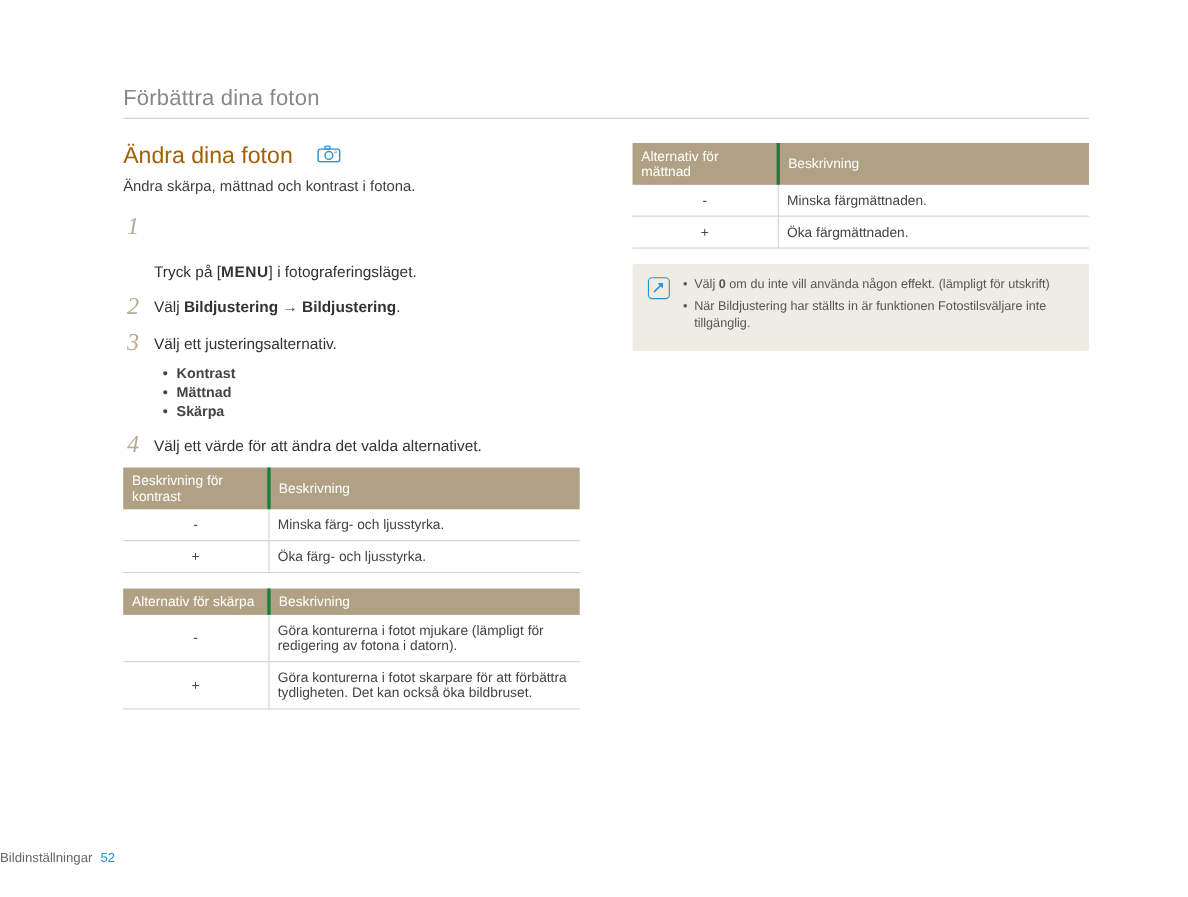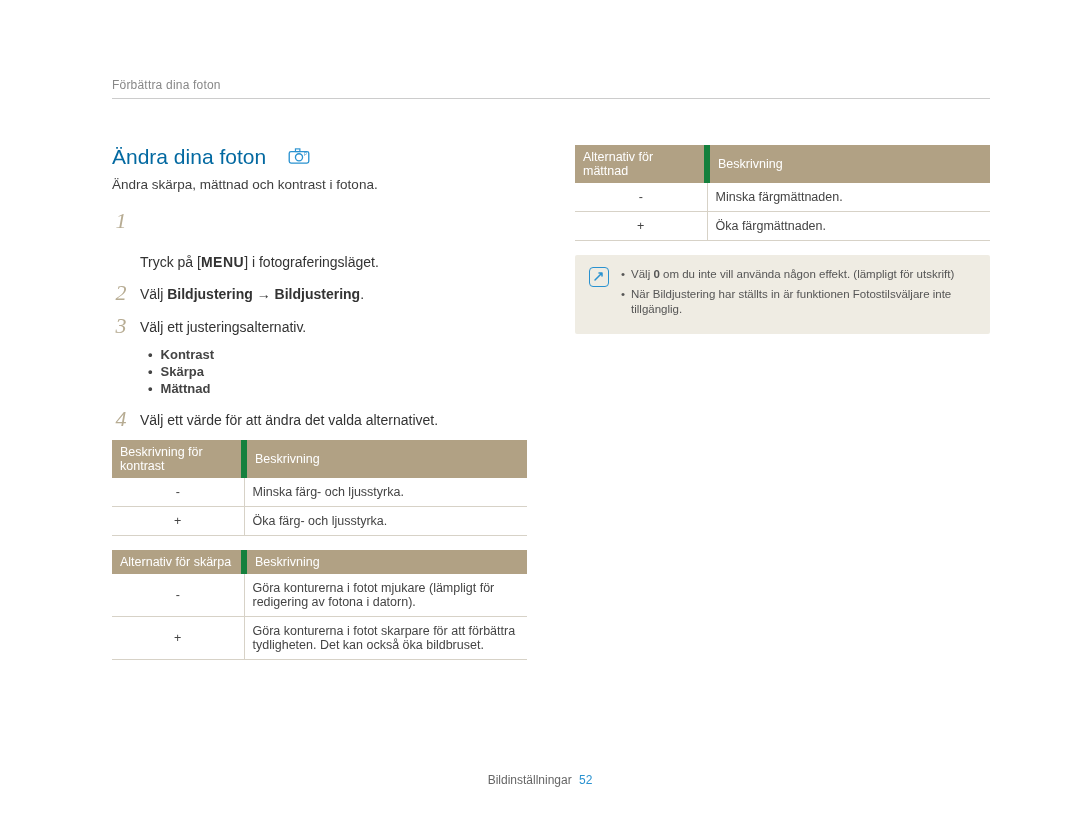--- a/index.html
+++ b/index.html
@@ -6,36 +6,36 @@
   body {
     width: 1080px;
     height: 815px;
     background: #ffffff;
     font-family: Arial, Helvetica, sans-serif;
     color: #333;
     position: relative;
     padding: 78px 90px 0 112px;
   }
   .top-heading {
-    font-size: 12px;
+    font-size: 20px;
     color: #888;
     font-weight: 300;
     letter-spacing: 0.2px;
     border-bottom: 1px solid #ccc;
     padding-bottom: 6px;
-    margin-bottom: 46px;
+    margin-bottom: 22px;
   }
   .columns {
     display: flex;
     gap: 48px;
   }
   .col { flex: 1; min-width: 0; }
   .section-title {
     font-size: 21px;
-    color: #0369a1;
+    color: #a16207;
     font-weight: 400;
     display: flex;
     align-items: center;
     gap: 22px;
     margin-bottom: 8px;
   }
   .camera-icon svg { width: 22px; height: 16px; }
   .intro {
     font-size: 13.5px;
     color: #404040;
@@ -78,21 +78,21 @@
     border-collapse: collapse;
     font-size: 12.5px;
     margin: 8px 0 14px 0;
   }
   table.opt th {
     background: #b1a184;
     color: #fff;
     font-weight: 400;
     text-align: left;
     padding: 5px 8px;
-    border-right: 6px solid #15803d;
+    border-right: 3px solid #15803d;
   }
   table.opt th:last-child { border-right: none; }
   table.opt td {
     padding: 7px 8px;
     border-bottom: 1px solid #d7d2c7;
     vertical-align: middle;
     color: #444;
   }
   table.opt td:first-child {
     text-align: center;
@@ -117,21 +117,20 @@
     display: flex; align-items: center; justify-content: center;
     flex-shrink: 0;
   }
   .info-lines { flex: 1; }
   .info-lines div { display: flex; gap: 6px; margin-bottom: 4px; line-height: 1.35; }
   .info-lines div::before { content: "•"; }
   .footer {
     position: absolute;
     bottom: 28px;
     left: 0; right: 0;
-    text-align: center;
     font-size: 12px;
     color: #666;
     margin-top: 36px;
   }
   .footer .pnum { color: #2a92d0; margin-left: 4px; }
 </style>
 </head>
 <body>
 
 <div class="top-heading">Förbättra dina foton</div>
@@ -167,22 +166,22 @@
       </div>
     </div>
 
     <div class="step">
       <div class="step-num">3</div>
       <div class="step-text">Välj ett justeringsalternativ.</div>
     </div>
 
     <ul class="bullets">
       <li>Kontrast</li>
+      <li>Mättnad</li>
       <li>Skärpa</li>
-      <li>Mättnad</li>
     </ul>
 
     <div class="step">
       <div class="step-num">4</div>
       <div class="step-text">Välj ett värde för att ändra det valda alternativet.</div>
     </div>
 
     <table class="opt">
       <tbody>
           <tr>

